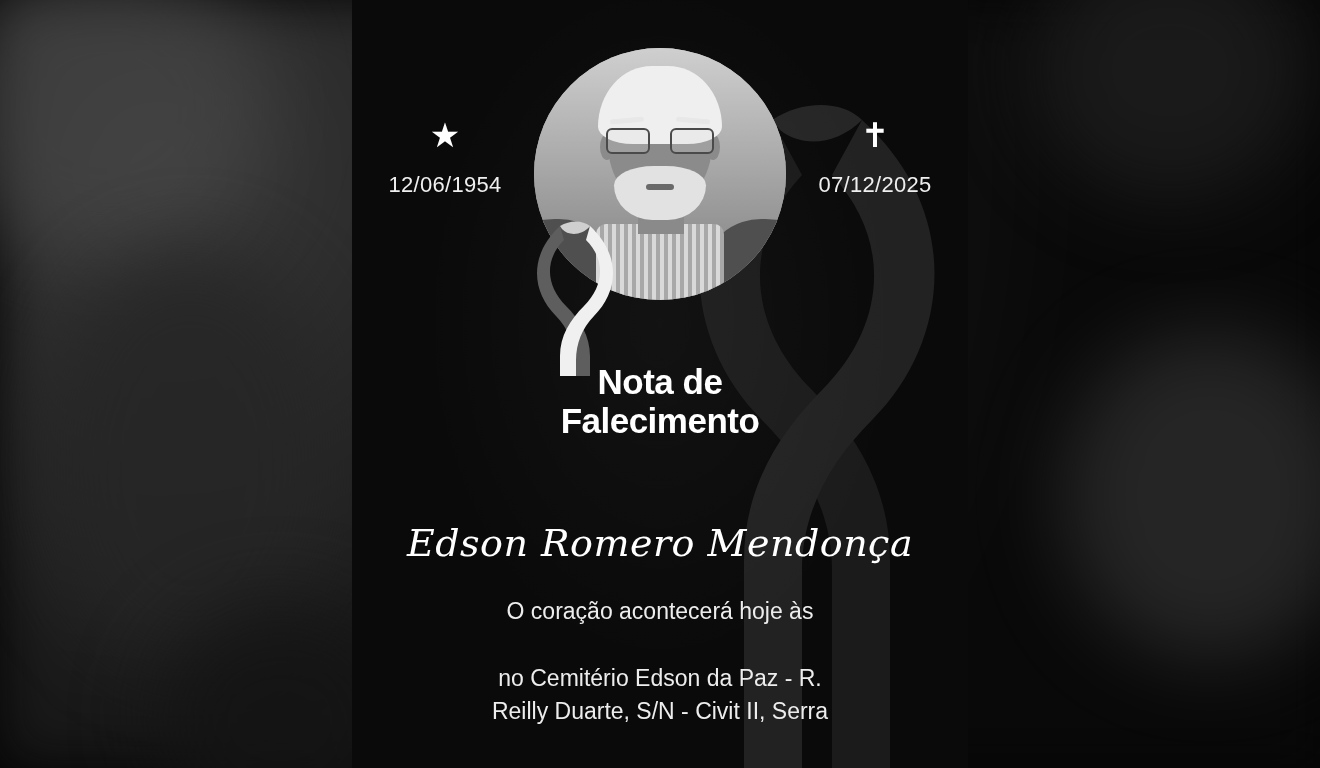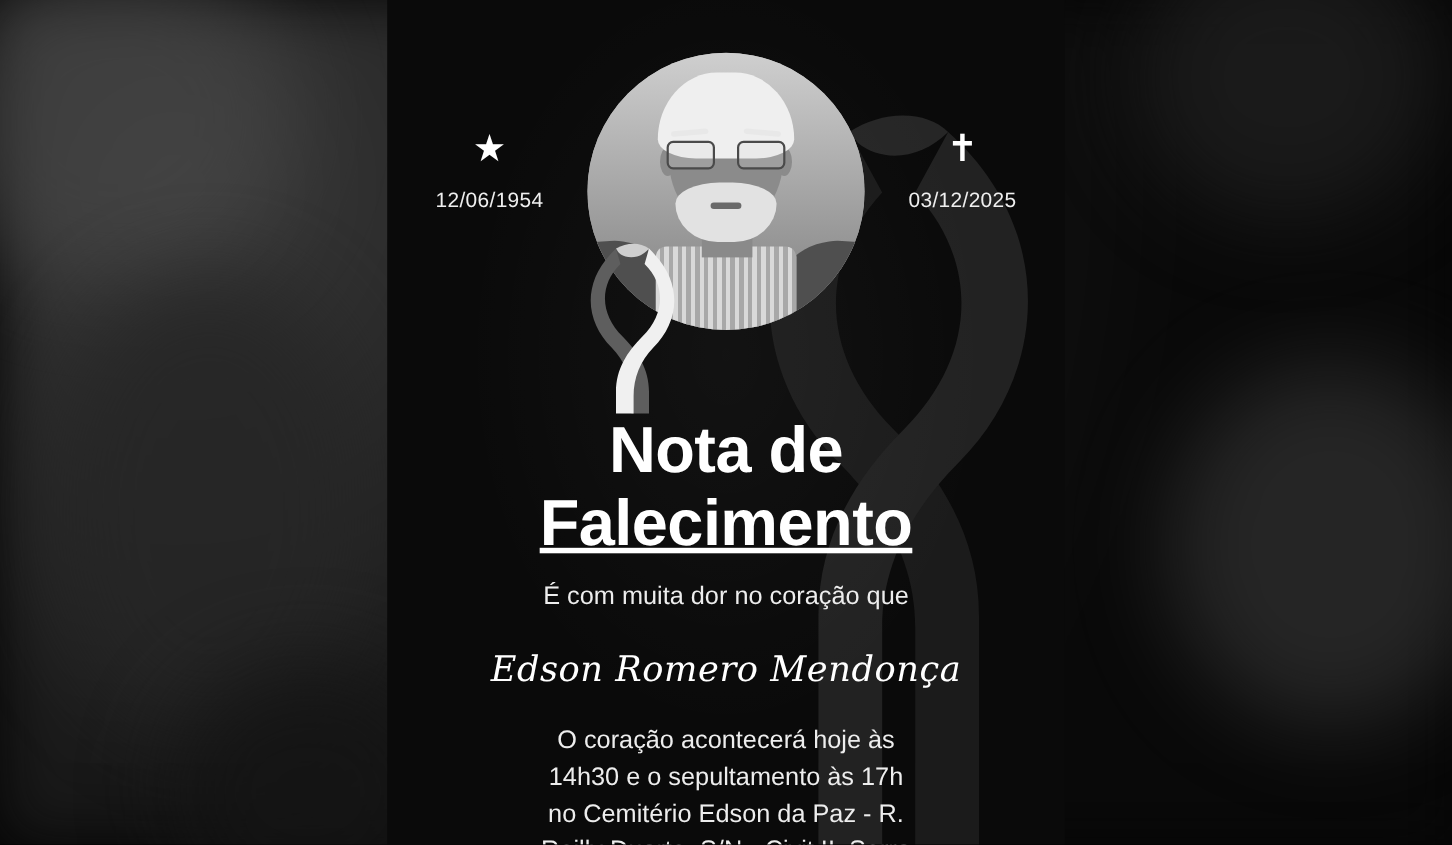--- a/index.html
+++ b/index.html
@@ -89,21 +89,21 @@
   .side-mark.right { right: 18px; top: 88px; }
   .side-glyph {
     font-size: 34px;
     line-height: 34px;
     display: block;
     color: #ffffff;
   }
   .side-date {
     display: block;
     margin-top: 20px;
-    font-size: 19px;
+    font-size: 22px;
     letter-spacing: .3px;
     color: #efefef;
   }
 
   .portrait {
     position: absolute;
     left: 182px;
     top: 18px;
     width: 252px;
     height: 252px;
@@ -181,39 +181,39 @@
   
   .text-block {
     position: absolute;
     left: 0; right: 0;
     top: 360px;
     text-align: center;
     color: #fff;
     padding: 0 34px;
   }
   .title {
-    font-size: 59px;
+    font-size: 35px;
     font-weight: 700;
     line-height: 1.12;
     letter-spacing: -0.5px;
-    margin: 16px 0 18px 0;
+    margin: 2px 0 18px 0;
     color: #ffffff;
   }
-  .title .l2 { display: block; text-decoration: underline; }
+  .title .l2 { display: block; }
   .lede {
     font-size: 23px;
     line-height: 1.35;
     color: #ededed;
     margin: 0 0 34px 0;
     font-weight: 400;
   }
   .name {
     font-family: "DejaVu Serif", serif;
     font-style: italic;
-    font-size: 32px;
+    font-size: 38px;
     line-height: 1.1;
     color: #ffffff;
     margin: 0 0 30px 0;
     letter-spacing: .5px;
   }
   .details {
     font-size: 23px;
     line-height: 1.45;
     color: #ededed;
     margin: 0;
@@ -263,48 +263,48 @@
         <div class="p-beard"></div>
         <div class="p-mouth"></div>
         <div class="p-hair"></div>
         <div class="p-brow-l"></div>
         <div class="p-brow-r"></div>
         <div class="p-glasses"></div>
       </div>
 
       <div class="side-mark right">
         <span class="side-glyph">✝</span>
-        <span class="side-date">03/12/2025</span>
+        <span class="side-date">07/12/2025</span>
       </div>
 
       <div class="ribbon-small">
         <svg width="110" height="160" viewBox="0 0 110 160" aria-hidden="true">
           <g>
             <path d="M40 6 C 8 36, 12 72, 36 96 C 48 108, 54 124, 54 140 L 54 156 L 70 156 L 70 136 C 70 116, 60 100, 46 86 C 26 66, 24 40, 44 20 Z" fill="#5e5e5e"></path>
             <path d="M70 6 C 102 36, 98 72, 74 96 C 62 108, 56 124, 56 140 L 56 156 L 40 156 L 40 136 C 40 116, 50 100, 64 86 C 84 66, 86 40, 66 20 Z" fill="#f0f0f0"></path>
             <path d="M40 6 C 50 0, 62 0, 70 6 C 62 16, 48 16, 42 9 Z" fill="#cfcfcf"></path>
           </g>
         </svg>
       </div>
     </div>
 
     <div class="text-block">
       <h1 class="title">
         <span>Nota de</span>
         <span class="l2">Falecimento</span>
       </h1>
 
       <p class="lede">
-        <span>É com muita dor no coração que</span><br>
+        <br>
       </p>
 
       <p class="name">Edson Romero Mendonça</p>
 
       <p class="details">
         <span>O coração acontecerá hoje às</span><br>
-        <span>14h30 e o sepultamento às 17h</span><br>
+        <br>
         <span>no Cemitério Edson da Paz - R.</span><br>
         <span>Reilly Duarte, S/N - Civit II, Serra</span>
       </p>
     </div>
 
   </div>
 </div>
 
 </body></html>

